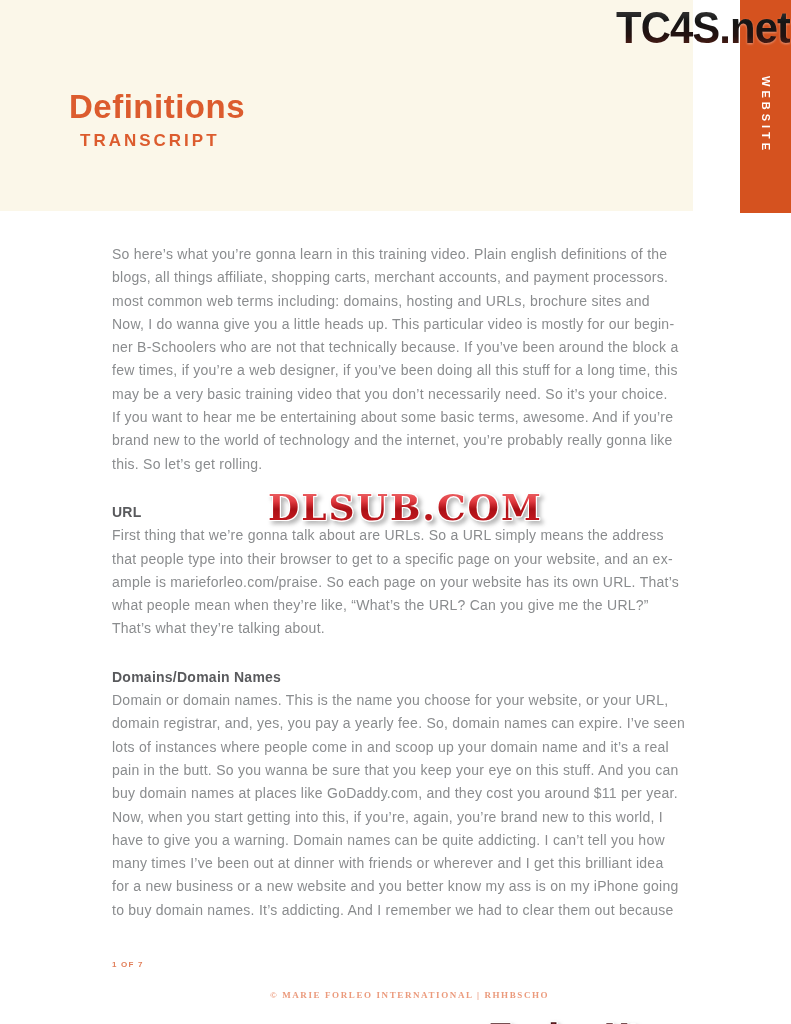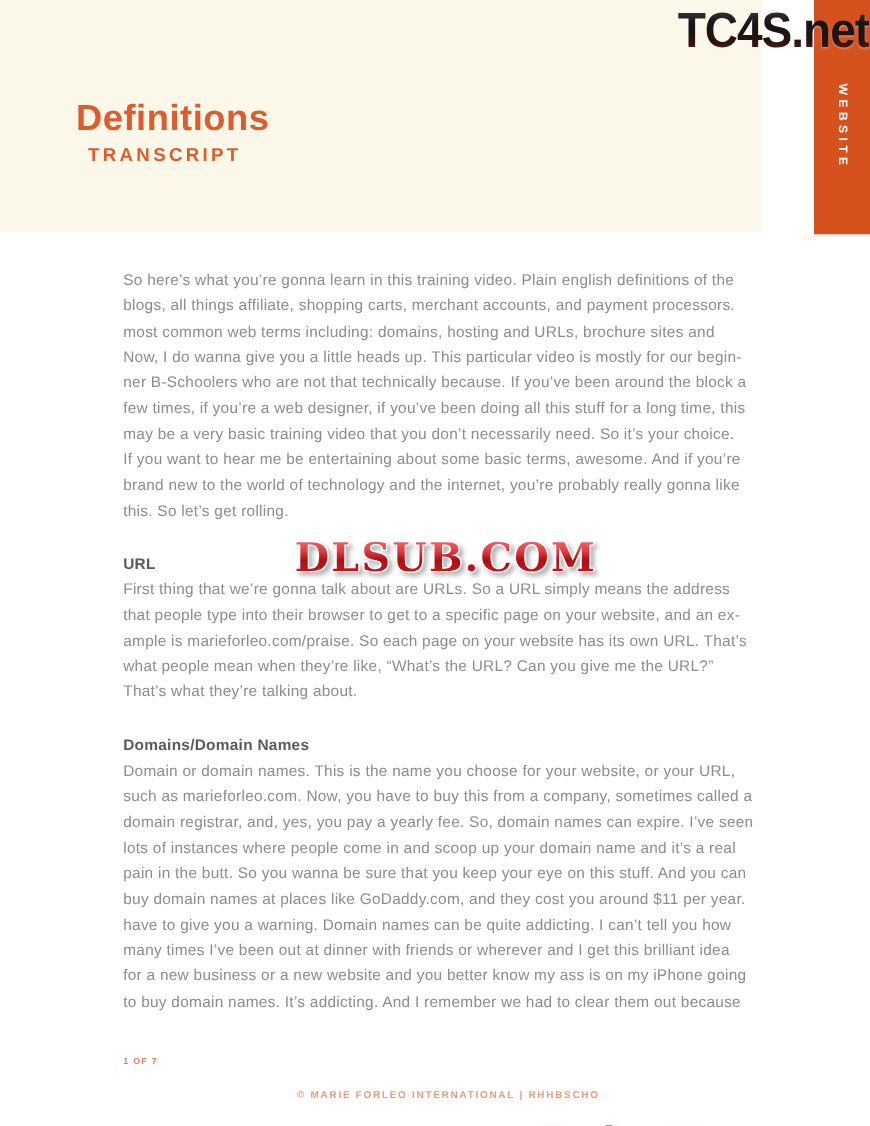--- a/index.html
+++ b/index.html
@@ -72,20 +72,21 @@
   }
   
   .footer-page{
     position:absolute;left:112px;top:960px;width:568px;text-align:left;
     font-size:8px;letter-spacing:1.2px;color:#E2805C;font-weight:bold;
   }
   .footer-copy{
     position:absolute;left:270px;top:990px;
     font-size:9px;letter-spacing:1.6px;color:#EB9A7C;font-weight:bold;
     white-space:nowrap;
+    font-family:Liberation Serif, serif;
   }
 </style>
 </head>
 <body>
 
 <div class="header-band">
   <div class="page-title">Definitions</div>
   <div class="page-subtitle">TRANSCRIPT</div>
 </div>
 
@@ -119,25 +120,25 @@
         <div class="tl">ample is marieforleo.com/praise. So each page on your website has its own URL. That’s</div>
         <div class="tl">what people mean when they’re like, “What’s the URL? Can you give me the URL?”</div>
         <div class="tl">That’s what they’re talking about.</div>
       </div>
   </div>
 
   <div class="section">
     <div class="sec-heading">Domains/Domain Names</div>
     <div>
         <div class="tl">Domain or domain names. This is the name you choose for your website, or your URL,</div>
-        <div class="tl">such as marieforleo.com. Now, you have to buy this from a company, sometimes called a</div>
         <div class="tl">domain registrar, and, yes, you pay a yearly fee. So, domain names can expire. I’ve seen</div>
         <div class="tl">lots of instances where people come in and scoop up your domain name and it’s a real</div>
         <div class="tl">pain in the butt. So you wanna be sure that you keep your eye on this stuff. And you can</div>
         <div class="tl">buy domain names at places like GoDaddy.com, and they cost you around $11 per year.</div>
+        <div class="tl">Now, when you start getting into this, if you’re, again, you’re brand new to this world, I</div>
         <div class="tl">have to give you a warning. Domain names can be quite addicting. I can’t tell you how</div>
         <div class="tl">many times I’ve been out at dinner with friends or wherever and I get this brilliant idea</div>
         <div class="tl">for a new business or a new website and you better know my ass is on my iPhone going</div>
         <div class="tl">to buy domain names. It’s addicting. And I remember we had to clear them out because</div>
       </div>
   </div>
 </div>
 
 <div class="footer-page">1 OF 7</div>
 <div class="footer-copy">© MARIE FORLEO INTERNATIONAL | RHHBSCHO</div>

